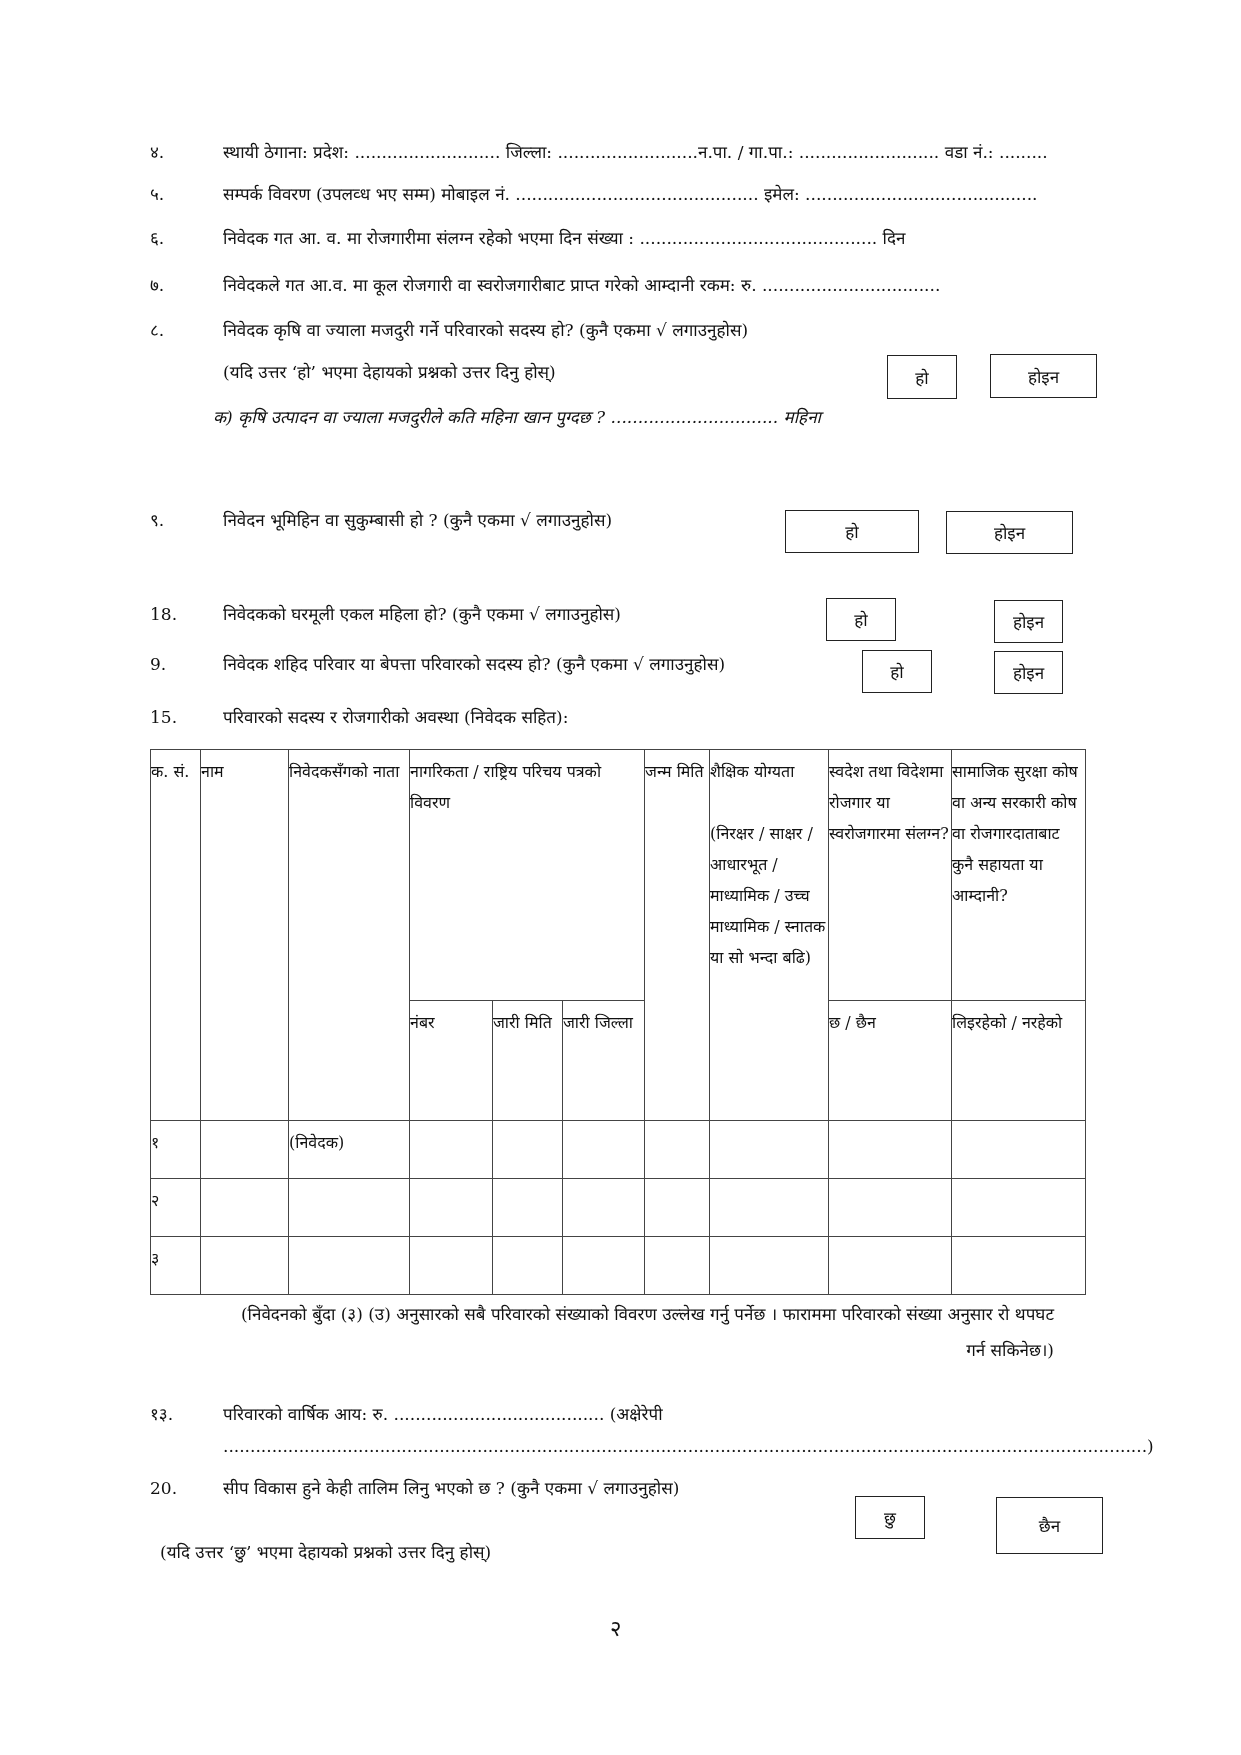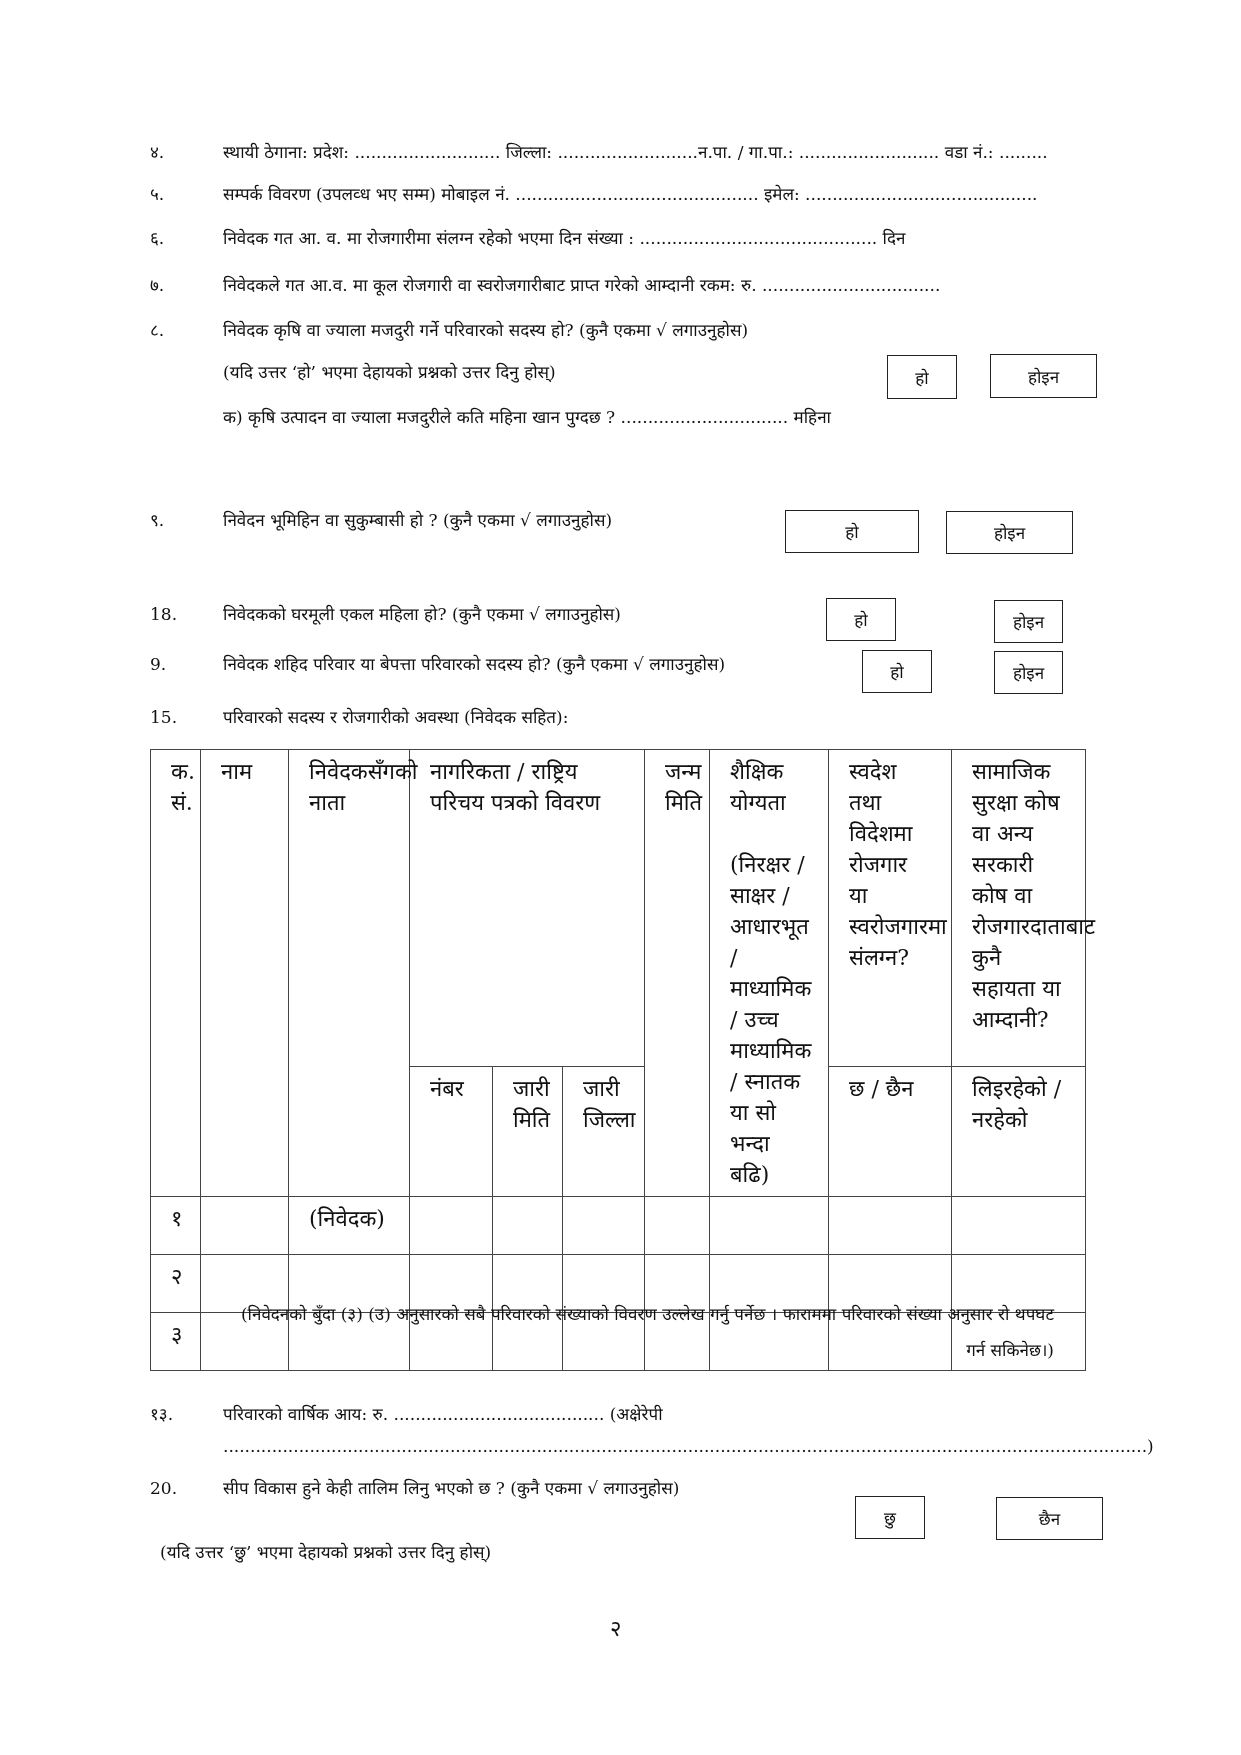--- a/index.html
+++ b/index.html
@@ -14,22 +14,22 @@
   .box {
     position: absolute; border: 1.3px solid #222; box-sizing: border-box;
     display: flex; align-items: center; justify-content: center;
     font-size: 17px; background: #fff; cursor: pointer;
   }
   table.fam {
     position: absolute; left: 150px; top: 749px; width: 935px;
     border-collapse: collapse; table-layout: fixed;
   }
   table.fam td {
-    border: 1.3px solid #444; vertical-align: top; padding: 6px 20px;
-    font-size: 22px; line-height: 31px; white-space: normal;
+    border: 1.3px solid #444; vertical-align: top; padding: 6px 0;
+    font-size: 16px; line-height: 31px; white-space: normal;
   }
   .pageno { position: absolute; left: 610px; top: 1612px; font-size: 22px; }
 </style>
 </head>
 <body>
 
 <div class="line" style="top:140px;">
   <span class="num">४.</span>
   <span class="txt">स्थायी ठेगाना:   प्रदेश: ........................... जिल्ला: ..........................न.पा. / गा.पा.: .......................... वडा  नं.: .........</span>
 </div>
@@ -53,21 +53,21 @@
   <span class="num">८.</span>
   <span class="txt">निवेदक कृषि वा ज्याला मजदुरी गर्ने परिवारको सदस्य हो? (कुनै एकमा √ लगाउनुहोस)</span>
 </div>
 <div class="box" style="left:887px; top:355px; width:70px; height:44px;">
     <span>हो</span>
   </div>
 <div class="box" style="left:990px; top:354px; width:107px; height:44px;">
     <span>होइन</span>
   </div>
 <div class="line" style="top:360px; left:223px;">(यदि उत्तर ‘हो’ भएमा देहायको प्रश्नको उत्तर दिनु होस्)</div>
-<div class="line" style="top:405px; left:223px;">क)  कृषि उत्पादन वा ज्याला मजदुरीले कति महिना खान पुग्दछ ? ............................... महिना</div>
+<div class="line" style="top:405px; left:213px;font-style:italic;">क)  कृषि उत्पादन वा ज्याला मजदुरीले कति महिना खान पुग्दछ ? ............................... महिना</div>
 
 <div class="line" style="top:508px;">
   <span class="num">९.</span>
   <span class="txt">निवेदन भूमिहिन वा सुकुम्बासी हो ? (कुनै एकमा √ लगाउनुहोस)</span>
 </div>
 <div class="box" style="left:785px; top:510px; width:134px; height:43px;">
     <span>हो</span>
   </div>
 <div class="box" style="left:946px; top:511px; width:127px; height:43px;">
     <span>होइन</span>
@@ -180,18 +180,18 @@
 </div>
 <div class="line" style="top:1434px; left:223px;">...........................................................................................................................................................................)</div>
 
 <div class="line" style="top:1476px;">
   <span class="num">20.</span>
   <span class="txt">सीप विकास हुने केही तालिम लिनु भएको छ ? (कुनै एकमा √ लगाउनुहोस)</span>
 </div>
 <div class="box" style="left:855px; top:1496px; width:70px; height:43px;">
     <span>छु</span>
   </div>
-<div class="box" style="left:996px; top:1497px; width:107px; height:43px;text-align:right;">
+<div class="box" style="left:996px; top:1497px; width:107px; height:57px;text-align:right;">
     <span>छैन</span>
   </div>
 <div class="line" style="top:1540px; left:160px;">(यदि उत्तर ‘छु’ भएमा देहायको प्रश्नको उत्तर दिनु होस्)</div>
 
 <div class="pageno">२</div>
 
 </body></html>

